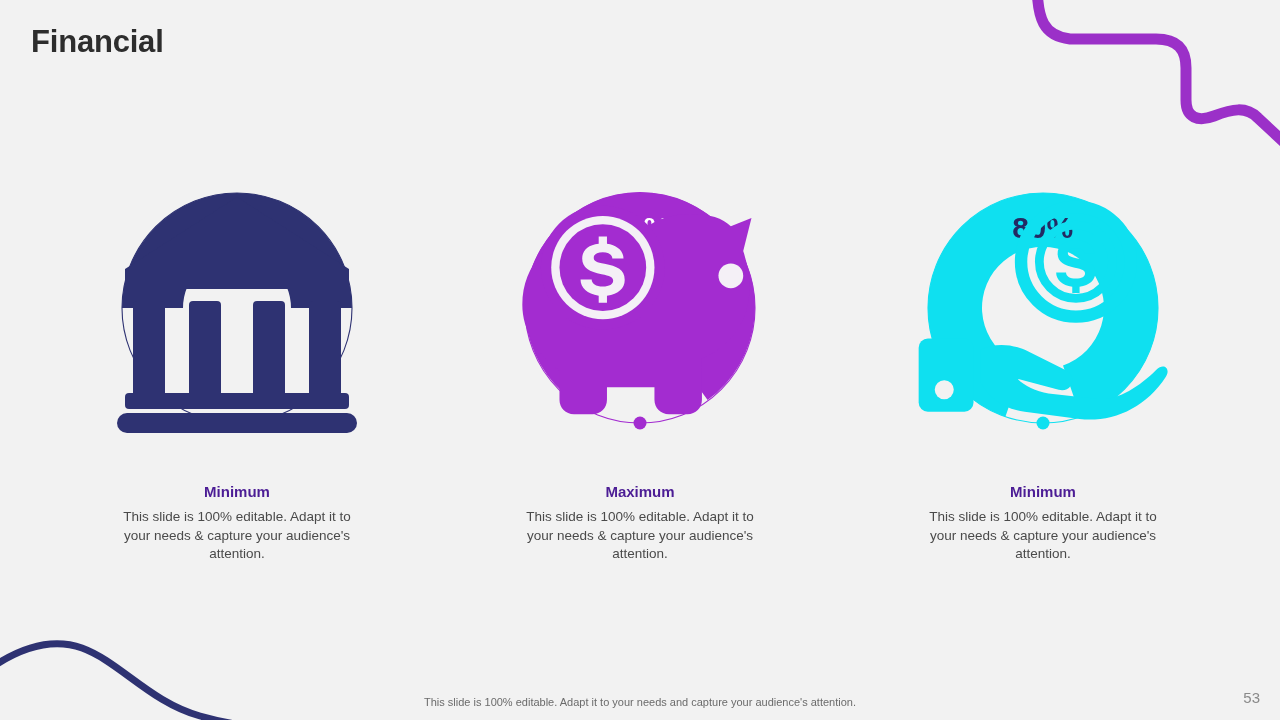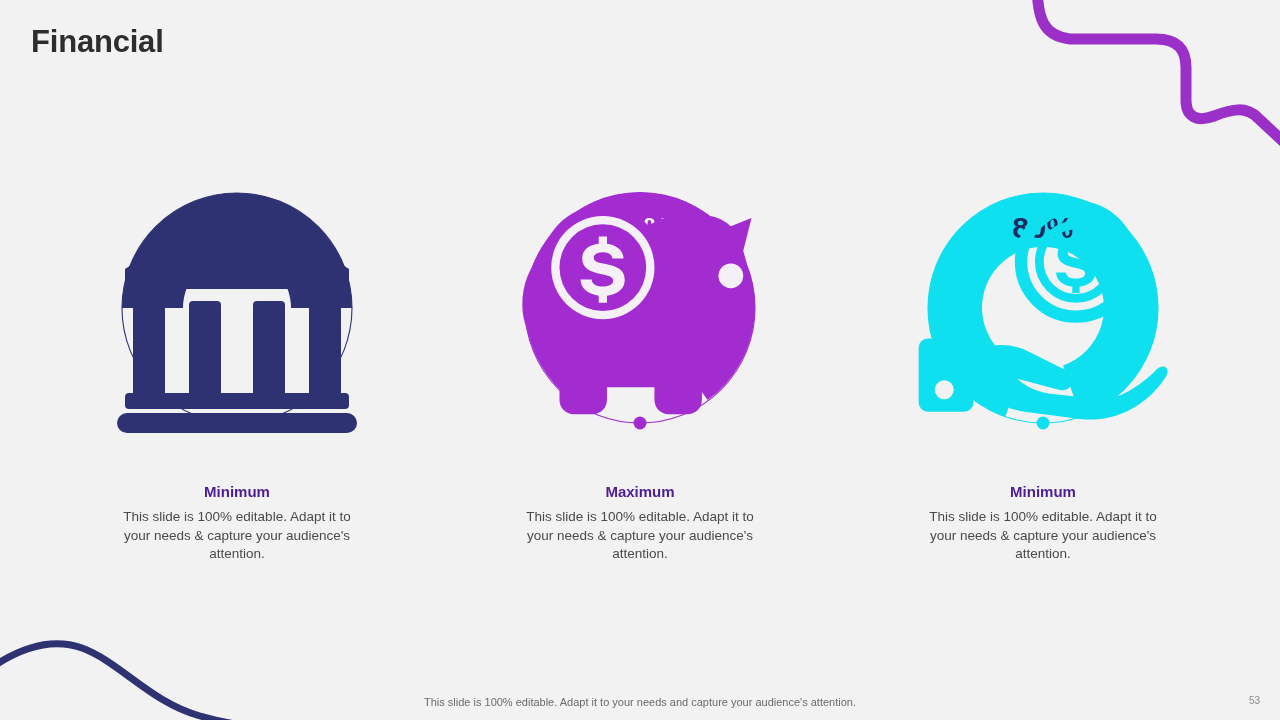--- a/index.html
+++ b/index.html
@@ -125,21 +125,21 @@
     right: 0;
     bottom: 12px;
     text-align: center;
     font-size: 11px;
     color: #6b6b6b;
   }
   .page-number {
     position: absolute;
     right: 20px;
     bottom: 14px;
-    font-size: 10px;
+    font-size: 15px;
     color: #8a8a8a;
   }
 </style>
 </head>
 <body>
 
 <div class="slide">
 
   <svg class="wave-top-right" viewBox="0 0 262 152" fill="none" xmlns="http://www.w3.org/2000/svg">
     <path d="M 19 -12 C 19 26 26 42 52 45 L 138 45 C 160 45 168 56 168 74

